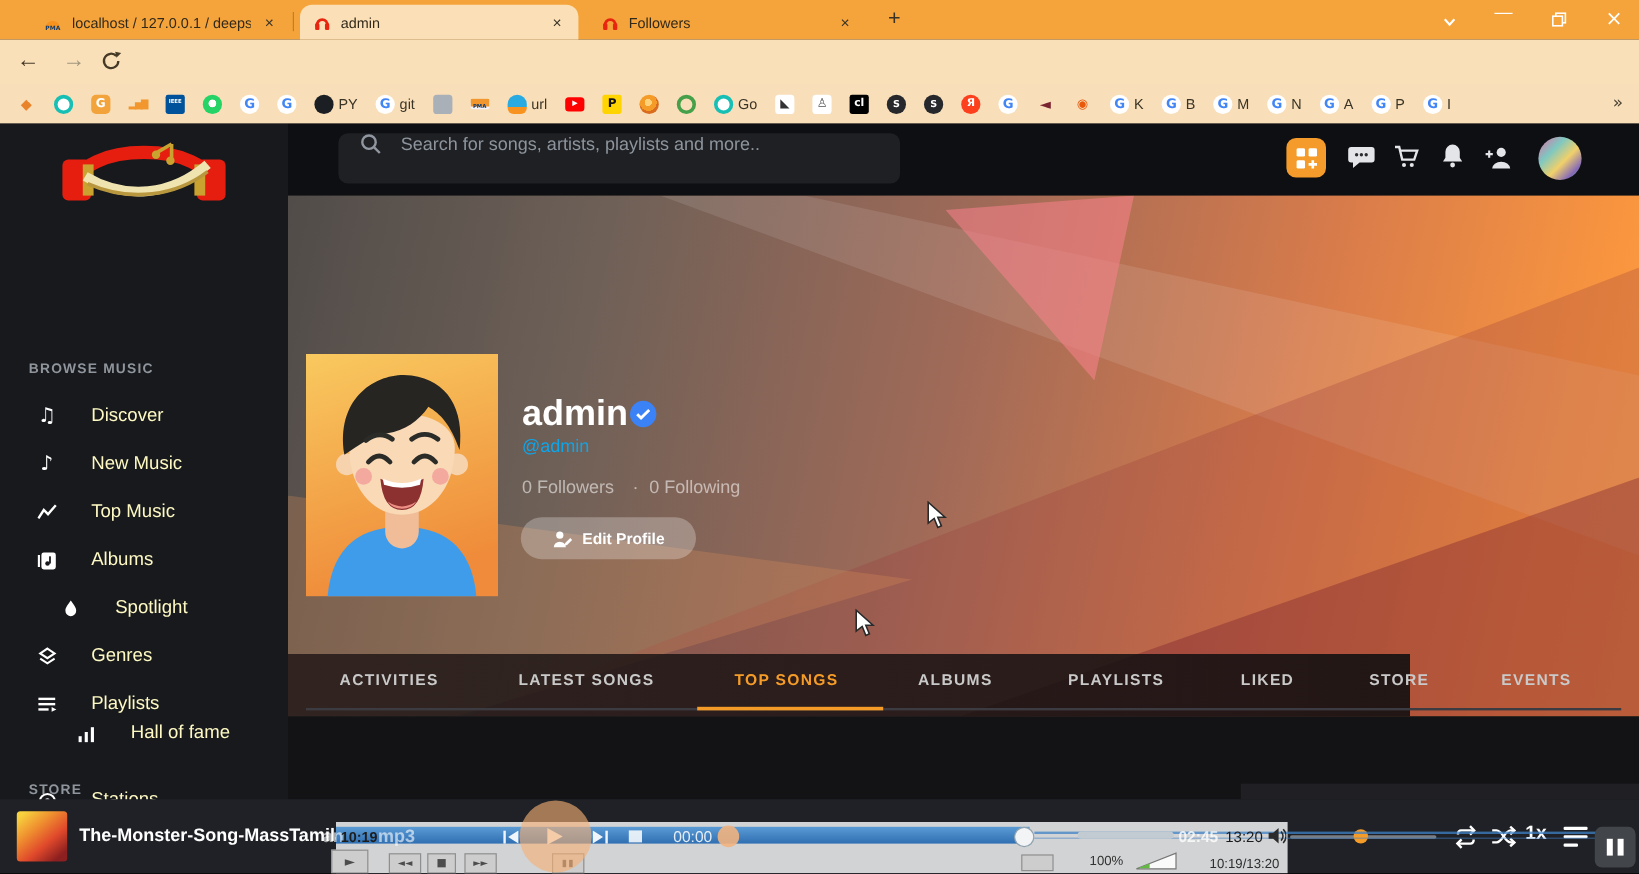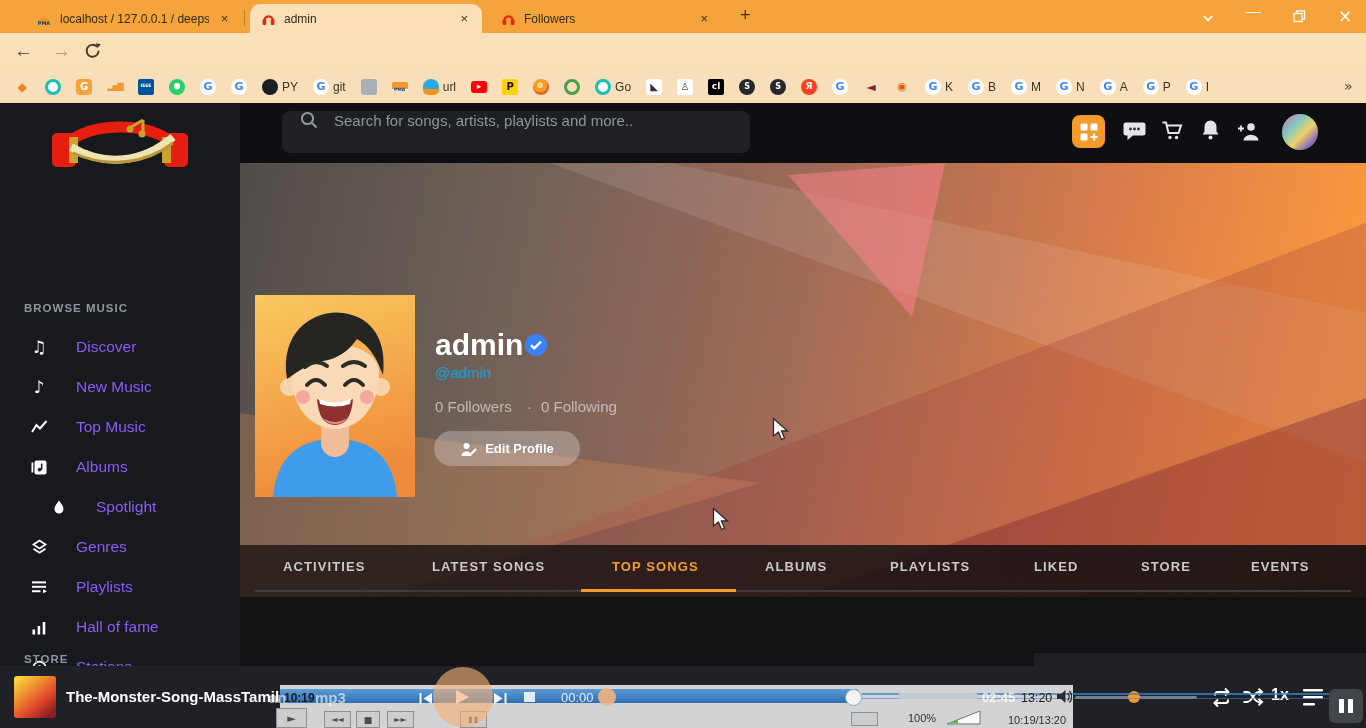--- a/index.html
+++ b/index.html
@@ -48,31 +48,31 @@
   .bm-plane{color:#7a2430;font-size:12px;}
   .bm-eye{color:#e8590c;font-size:11px;}
   .bm-diamond{color:#e8832a;font-size:12px;}
 
   
   .sidebar{left:0;top:103px;width:240px;height:625px;background:#17191D;}
   .side-sec{font-size:11.5px;font-weight:bold;letter-spacing:1px;color:#8f959c;}
   .side-item{left:0;width:240px;height:40px;display:flex;align-items:center;cursor:pointer;}
   .side-ic{width:22px;margin-left:28px;display:flex;justify-content:center;color:#fff;}
   .side-ic .glyph{font-size:17px;color:#fff;}
-  .side-lb{margin-left:26px;font-size:15.5px;color:#8b5cf6;}
+  .side-lb{margin-left:26px;font-size:15.5px;color:#fef9c3;}
   .topbar{left:240px;top:103px;width:1126px;height:60px;background:#0E0F12;}
   .searchbox{left:282px;top:111px;width:468px;height:42px;border-radius:8px;background:#1E2024;display:flex;align-items:flex-start;}
   .searchbox input{background:transparent;border:none;outline:none;width:400px;margin-left:14px;
       font-size:15px;color:#cfd2d6;font-family:"Liberation Sans",sans-serif;}
   .searchbox input::placeholder{color:#8D949C;}
 
   .hero{left:240px;top:163px;width:1126px;height:434px;overflow:hidden;
         background:linear-gradient(102deg,#514c49 0%,#6e6057 22%,#a06a58 48%,#d77b4b 72%,#f9953f 92%,#fb9d43 100%);}
   .poly{position:absolute;left:0;top:0;width:1126px;height:434px;}
-  .ptabs{left:240px;top:545px;width:1126px;height:52px;
+  .ptabs{left:240px;top:545px;width:935px;height:52px;
         background:linear-gradient(90deg,rgba(30,20,20,.80),rgba(14,14,16,.88));}
   .ptab{top:14px;font-size:13px;font-weight:bold;letter-spacing:1.1px;color:#c9c9c9;cursor:pointer;white-space:nowrap;}
   .ptab.active{color:#F59C28;}
   .hero-name{font-size:30px;font-weight:bold;color:#fff;}
   .hero-handle{font-size:15px;color:#0ea5e9;}
   .hero-stat{font-size:15px;color:rgba(255,255,255,.55);}
   .pill-btn{height:35px;border-radius:18px;background:rgba(255,255,255,.27);display:flex;align-items:center;
             justify-content:center;gap:8px;color:#fff;font-size:13px;font-weight:bold;cursor:pointer;}
 
   
@@ -398,21 +398,21 @@
       <span class="side-ic">
         <svg width="17" height="16">
             <rect x="1" y="2.4" width="14" height="2" fill="#fff"></rect>
             <rect x="1" y="6.8" width="14" height="2" fill="#fff"></rect>
             <rect x="1" y="11.2" width="8.5" height="2" fill="#fff"></rect>
             <polygon points="12,10.2 16,12.2 12,14.2" fill="#fff"></polygon>
           </svg>
         </span>
       <span class="side-lb">Playlists</span>
     </div>
-    <div class="abs side-item" style="top:504px;">
+    <div class="abs side-item" style="top:488px;padding-left:33px;">
       <span class="side-ic">
         <svg width="16" height="15">
             <rect x="1.5" y="9.5" width="2.6" height="5" fill="#fff"></rect>
             <rect x="6.6" y="6" width="2.6" height="8.5" fill="#fff"></rect>
             <rect x="11.7" y="2" width="2.6" height="12.5" fill="#fff"></rect>
           </svg>
         </span>
       <span class="side-lb">Hall of fame</span>
     </div>
     <div class="abs side-item" style="top:544px;">

